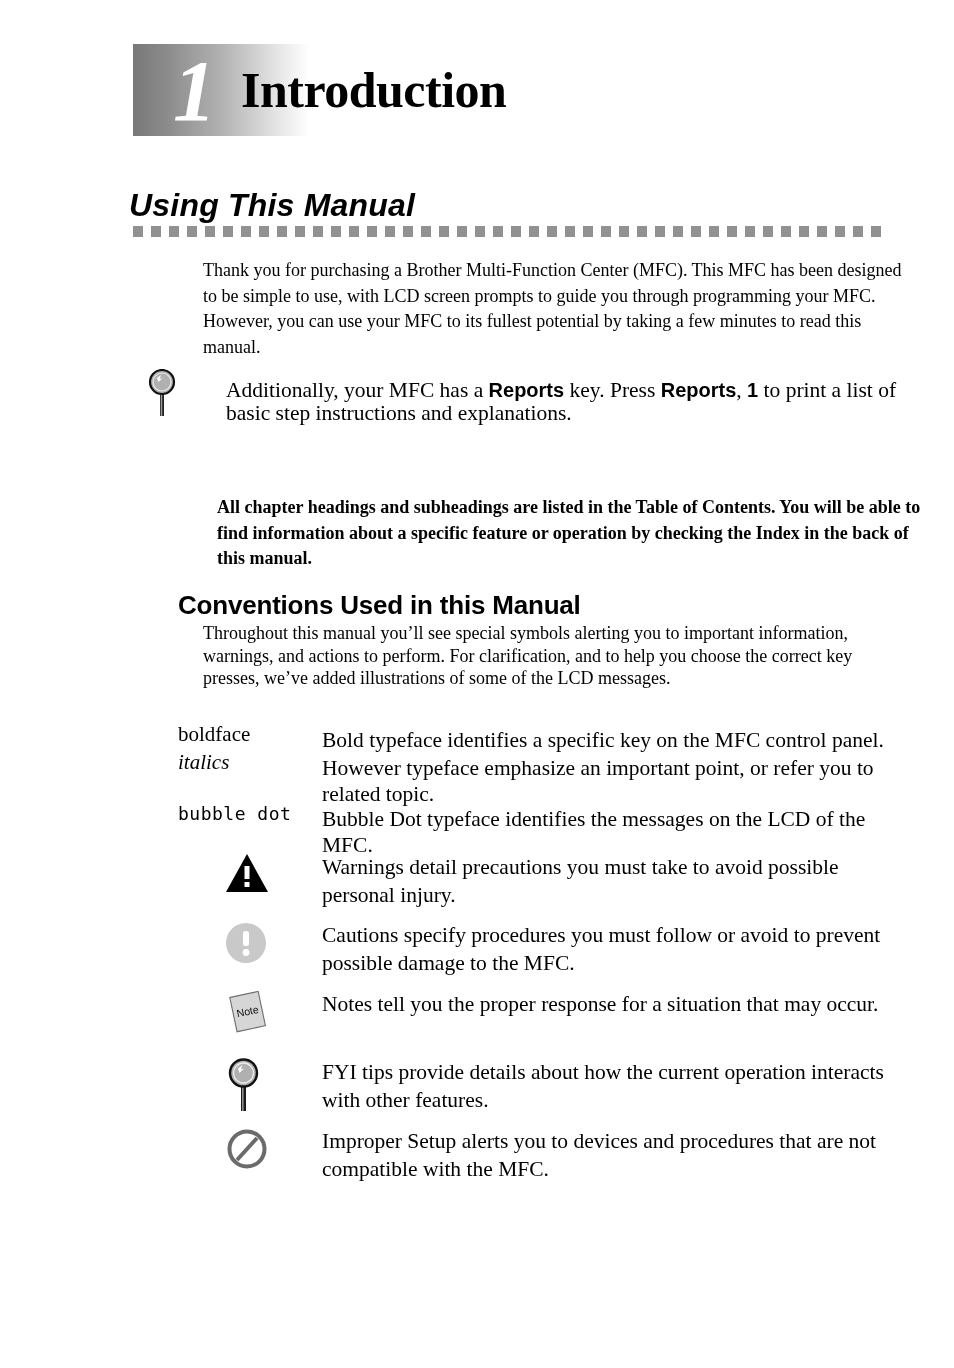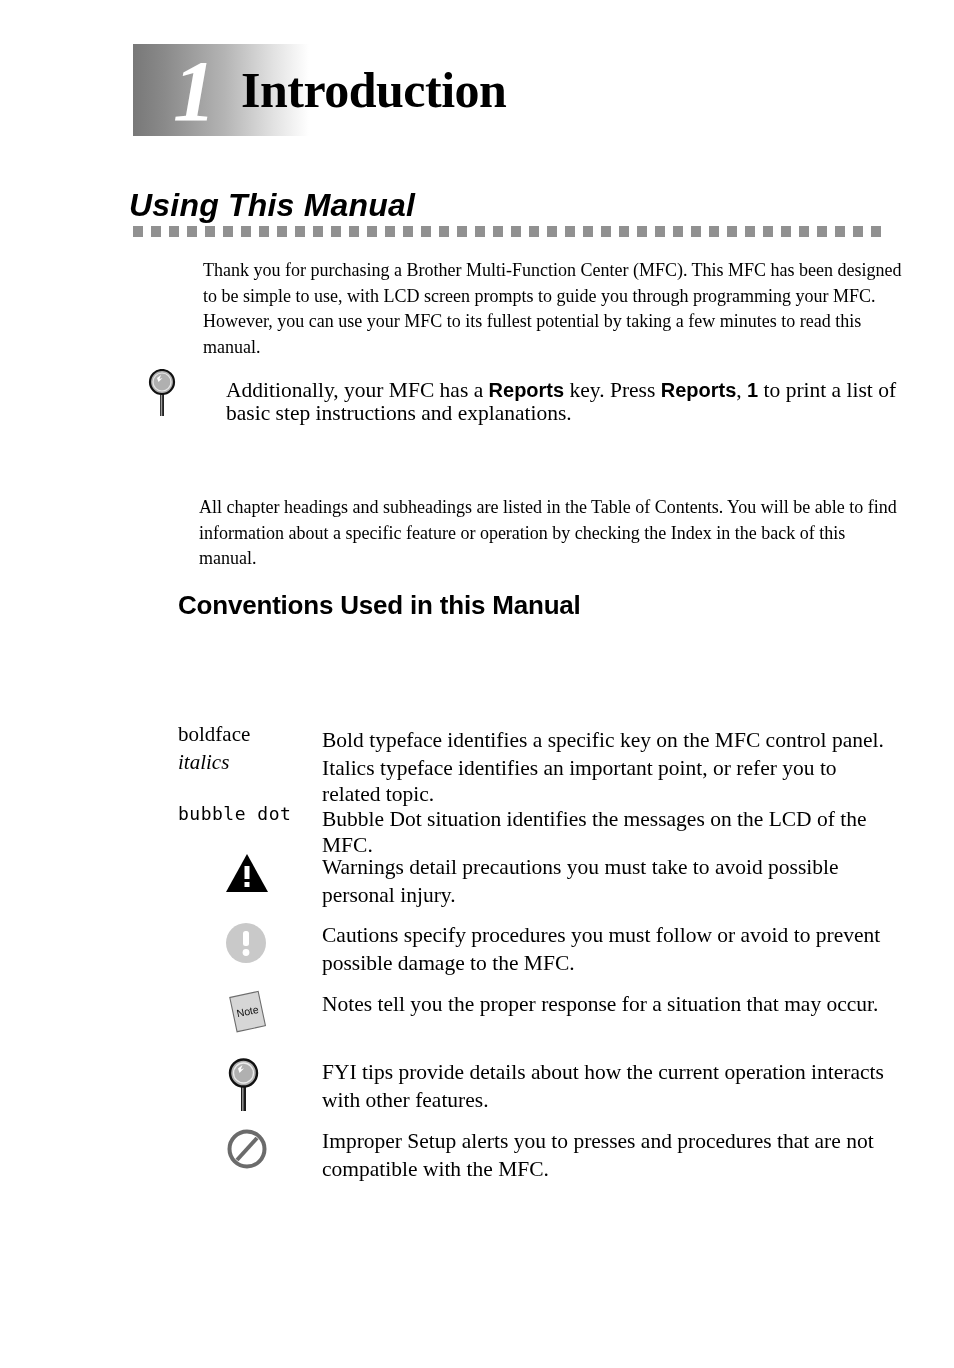--- a/index.html
+++ b/index.html
@@ -97,23 +97,24 @@
     color: #000000;
     text-align: left;
     margin-left: 25px;
   }
   .p-intro {
     left: 178px;
     top: 258px;
     width: 708px;
   }
   .p-finding {
-    left: 174px;
+    left: 192px;
     top: 495px;
     width: 708px;
+    font-weight: bold;
   }
   .p-conventions {
     left: 178px;
     top: 622px;
     width: 700px;
     line-height: 22.5px;
   }
 
   
   .fyi-callout {
@@ -262,32 +263,33 @@
       <circle cx="17" cy="13" r="12" fill="#b0b0b0" stroke="#111111" stroke-width="2.2"></circle>
       <circle cx="17" cy="13" r="9" fill="none" stroke="#e8e8e8" stroke-width="1.2"></circle>
       <path d="M12 9 l4 -3 -1.5 4 3 -1 -4 4 z" fill="#ffffff"></path>
     </svg>
   </div>
   <div class="fyi-callout"><span>Additionally, your MFC has a </span><span class="kbd">Reports</span><span> key. Press </span><span class="kbd">Reports</span><span>, </span><span class="kbd">1</span><span> to print a list of basic step instructions and explanations.</span></div>
 
   <div class="body-text p-finding">All chapter headings and subheadings are listed in the Table of Contents. You will be able to find information about a specific feature or operation by checking the Index in the back of this manual.</div>
 
   <div class="sub-head sub-head-conventions">Conventions Used in this Manual</div>
+  <div class="body-text p-conventions">Throughout this manual you’ll see special symbols alerting you to important information, warnings, and actions to perform. For clarification, and to help you choose the correct key presses, we’ve added illustrations of some of the LCD messages.</div>
 
   <div class="typeface-row tfr-1">
     <div class="tf-term bold">boldface</div>
     <div class="tf-desc">Bold typeface identifies a specific key on the MFC control panel.</div>
   </div>
   <div class="typeface-row tfr-2">
     <div class="tf-term ital">italics</div>
-    <div class="tf-desc">Italics typeface identifies an important point, or refer you to related topic.</div>
+    <div class="tf-desc">However typeface emphasize an important point, or refer you to related topic.</div>
   </div>
   <div class="typeface-row tfr-3">
     <div class="tf-term mono">bubble dot</div>
-    <div class="tf-desc">Bubble Dot situation identifies the messages on the LCD of the MFC.</div>
+    <div class="tf-desc">Bubble Dot typeface identifies the messages on the LCD of the MFC.</div>
   </div>
 
   <div class="icon-row ir-warning">
     <div class="icon-slot">
       <svg class="icon-svg" width="44" height="40" viewBox="0 0 44 40" aria-hidden="true">
         <path d="M22 1 L43 39 L1 39 Z" fill="#000000"></path>
         <rect x="19.5" y="13" width="5" height="13" fill="#ffffff"></rect>
         <rect x="19.5" y="29" width="5" height="5" fill="#ffffff"></rect>
       </svg>
     </div>
@@ -330,20 +332,20 @@
     <div class="icon-desc">FYI tips provide details about how the current operation interacts with other features.</div>
   </div>
 
   <div class="icon-row ir-improper">
     <div class="icon-slot">
       <svg class="icon-svg" width="44" height="44" viewBox="0 0 44 44" aria-hidden="true">
         <circle cx="22" cy="22" r="17.5" fill="none" stroke="#6b6b6b" stroke-width="4"></circle>
         <line x1="32" y1="11" x2="12" y2="33" stroke="#6b6b6b" stroke-width="4"></line>
       </svg>
     </div>
-    <div class="icon-desc">Improper Setup alerts you to presses and procedures that are not compatible with the MFC.</div>
+    <div class="icon-desc">Improper Setup alerts you to devices and procedures that are not compatible with the MFC.</div>
   </div>
 
   <div class="footer">
     <span class="footer-label">INTRODUCTION</span><span class="footer-page">1 - 1</span>
   </div>
 
 </div>
 
 </body></html>

